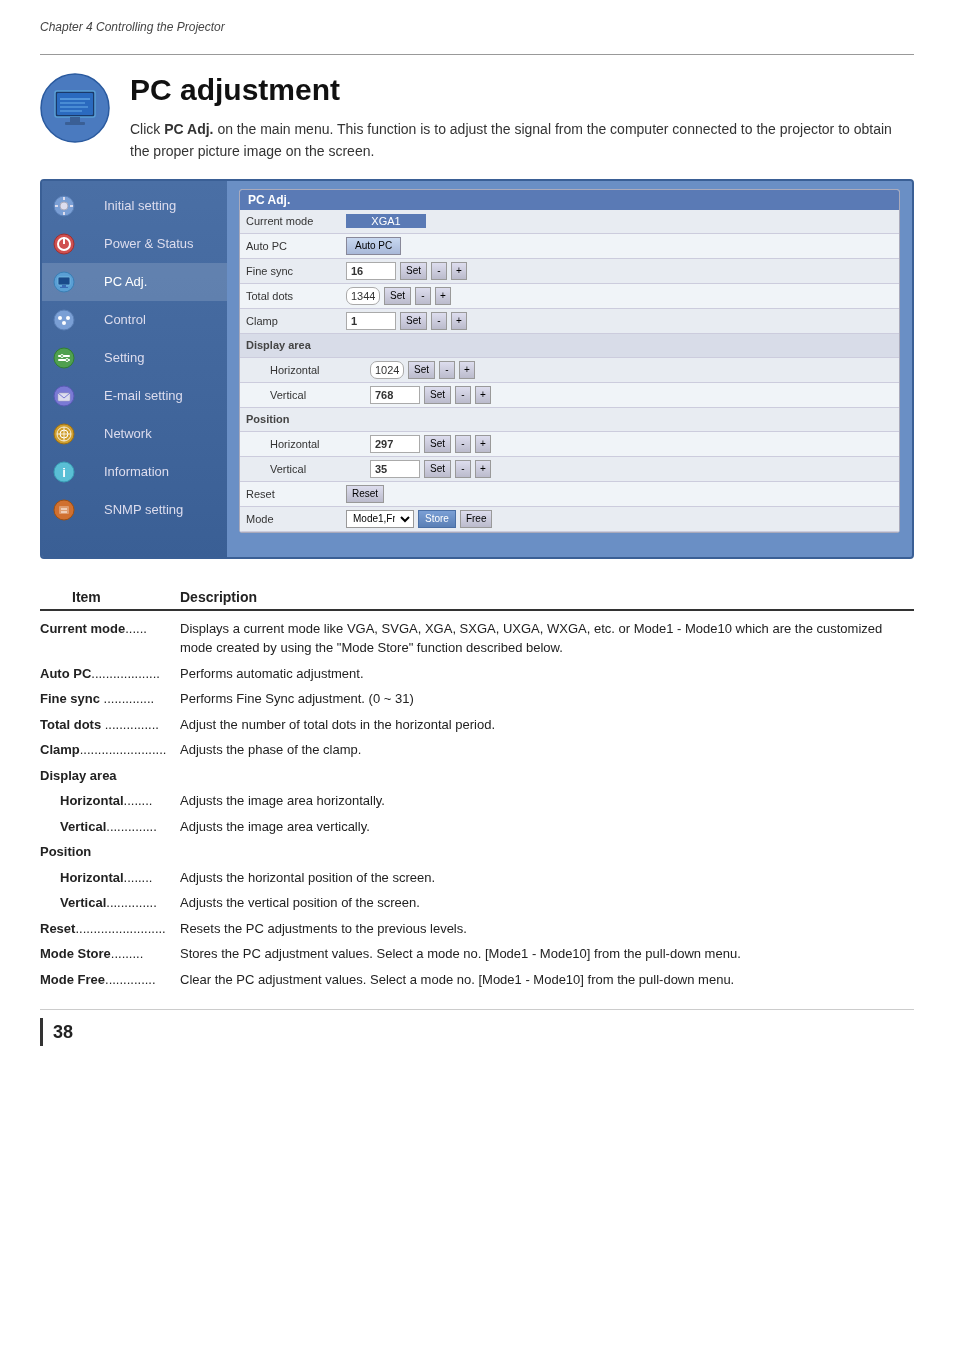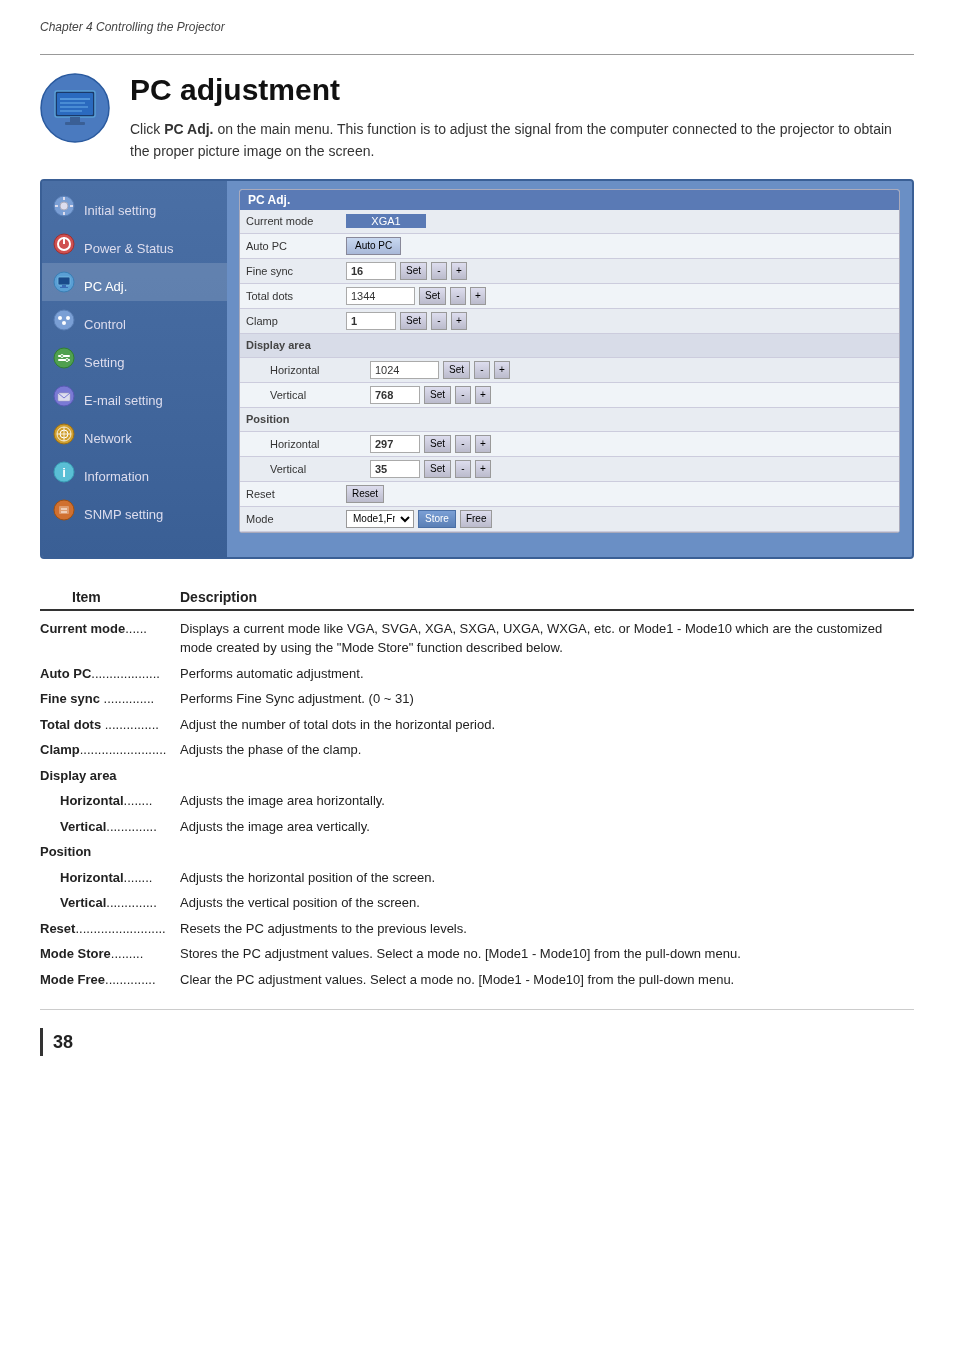--- a/index.html
+++ b/index.html
@@ -71,25 +71,26 @@
     
     .sidebar {
       width: 185px;
       background: linear-gradient(to bottom, #4a6fa5, #3a5f95);
       padding: 6px 0;
       flex-shrink: 0;
     }
 
     .sidebar-item {
       display: flex;
-      align-items: flex-end;
+      align-items: center;
       padding: 7px 10px;
       cursor: pointer;
       color: #dde;
       font-size: 13px;
+      gap: 20px;
     }
 
     .sidebar-item.active {
       background: rgba(255,255,255,0.15);
       color: #fff;
     }
 
     .sidebar-icon {
       width: 24px;
       height: 24px;
@@ -156,21 +157,21 @@
     }
 
     .adj-input {
       background: #fff;
       border: 1px solid #aaa;
       padding: 1px 4px;
       font-size: 11px;
       color: #333;
       height: 18px;
     }
-    .adj-input-med { width: 69px; }
+    .adj-input-med { width: 34px; border-radius: 7px; }
     .adj-input-sm { width: 50px; font-weight: bold; }
 
     .adj-btn {
       background: linear-gradient(to bottom, #dde, #bbc);
       border: 1px solid #999;
       font-size: 10px;
       padding: 1px 5px;
       cursor: pointer;
       height: 18px;
     }
@@ -595,16 +596,16 @@
     <div class="desc-item">Mode Store<span style="font-weight:normal">.........</span></div>
     <div class="desc-text">Stores the PC adjustment values. Select a mode no. [Mode1 - Mode10] from the pull-down menu.</div>
   </div>
 
   <div class="desc-row">
     <div class="desc-item">Mode Free<span style="font-weight:normal">..............</span></div>
     <div class="desc-text">Clear the PC adjustment values. Select a mode no.  [Mode1 - Mode10] from the pull-down menu.</div>
   </div>
 </div>
 
-<div style="margin-top: 20px; display: flex; align-items: center; border-top: 1px solid #ccc; padding-top: 18px;">
+<div style="margin-top: 20px; display: flex; align-items: center; border-top: 1px solid #ccc; padding-top: 8px;">
   <div style="width: 3px; height: 28px; background: #333; margin-right: 10px;"></div>
   <span style="font-weight: bold; font-size: 18px;">38</span>
 </div>
 
 </body></html>

